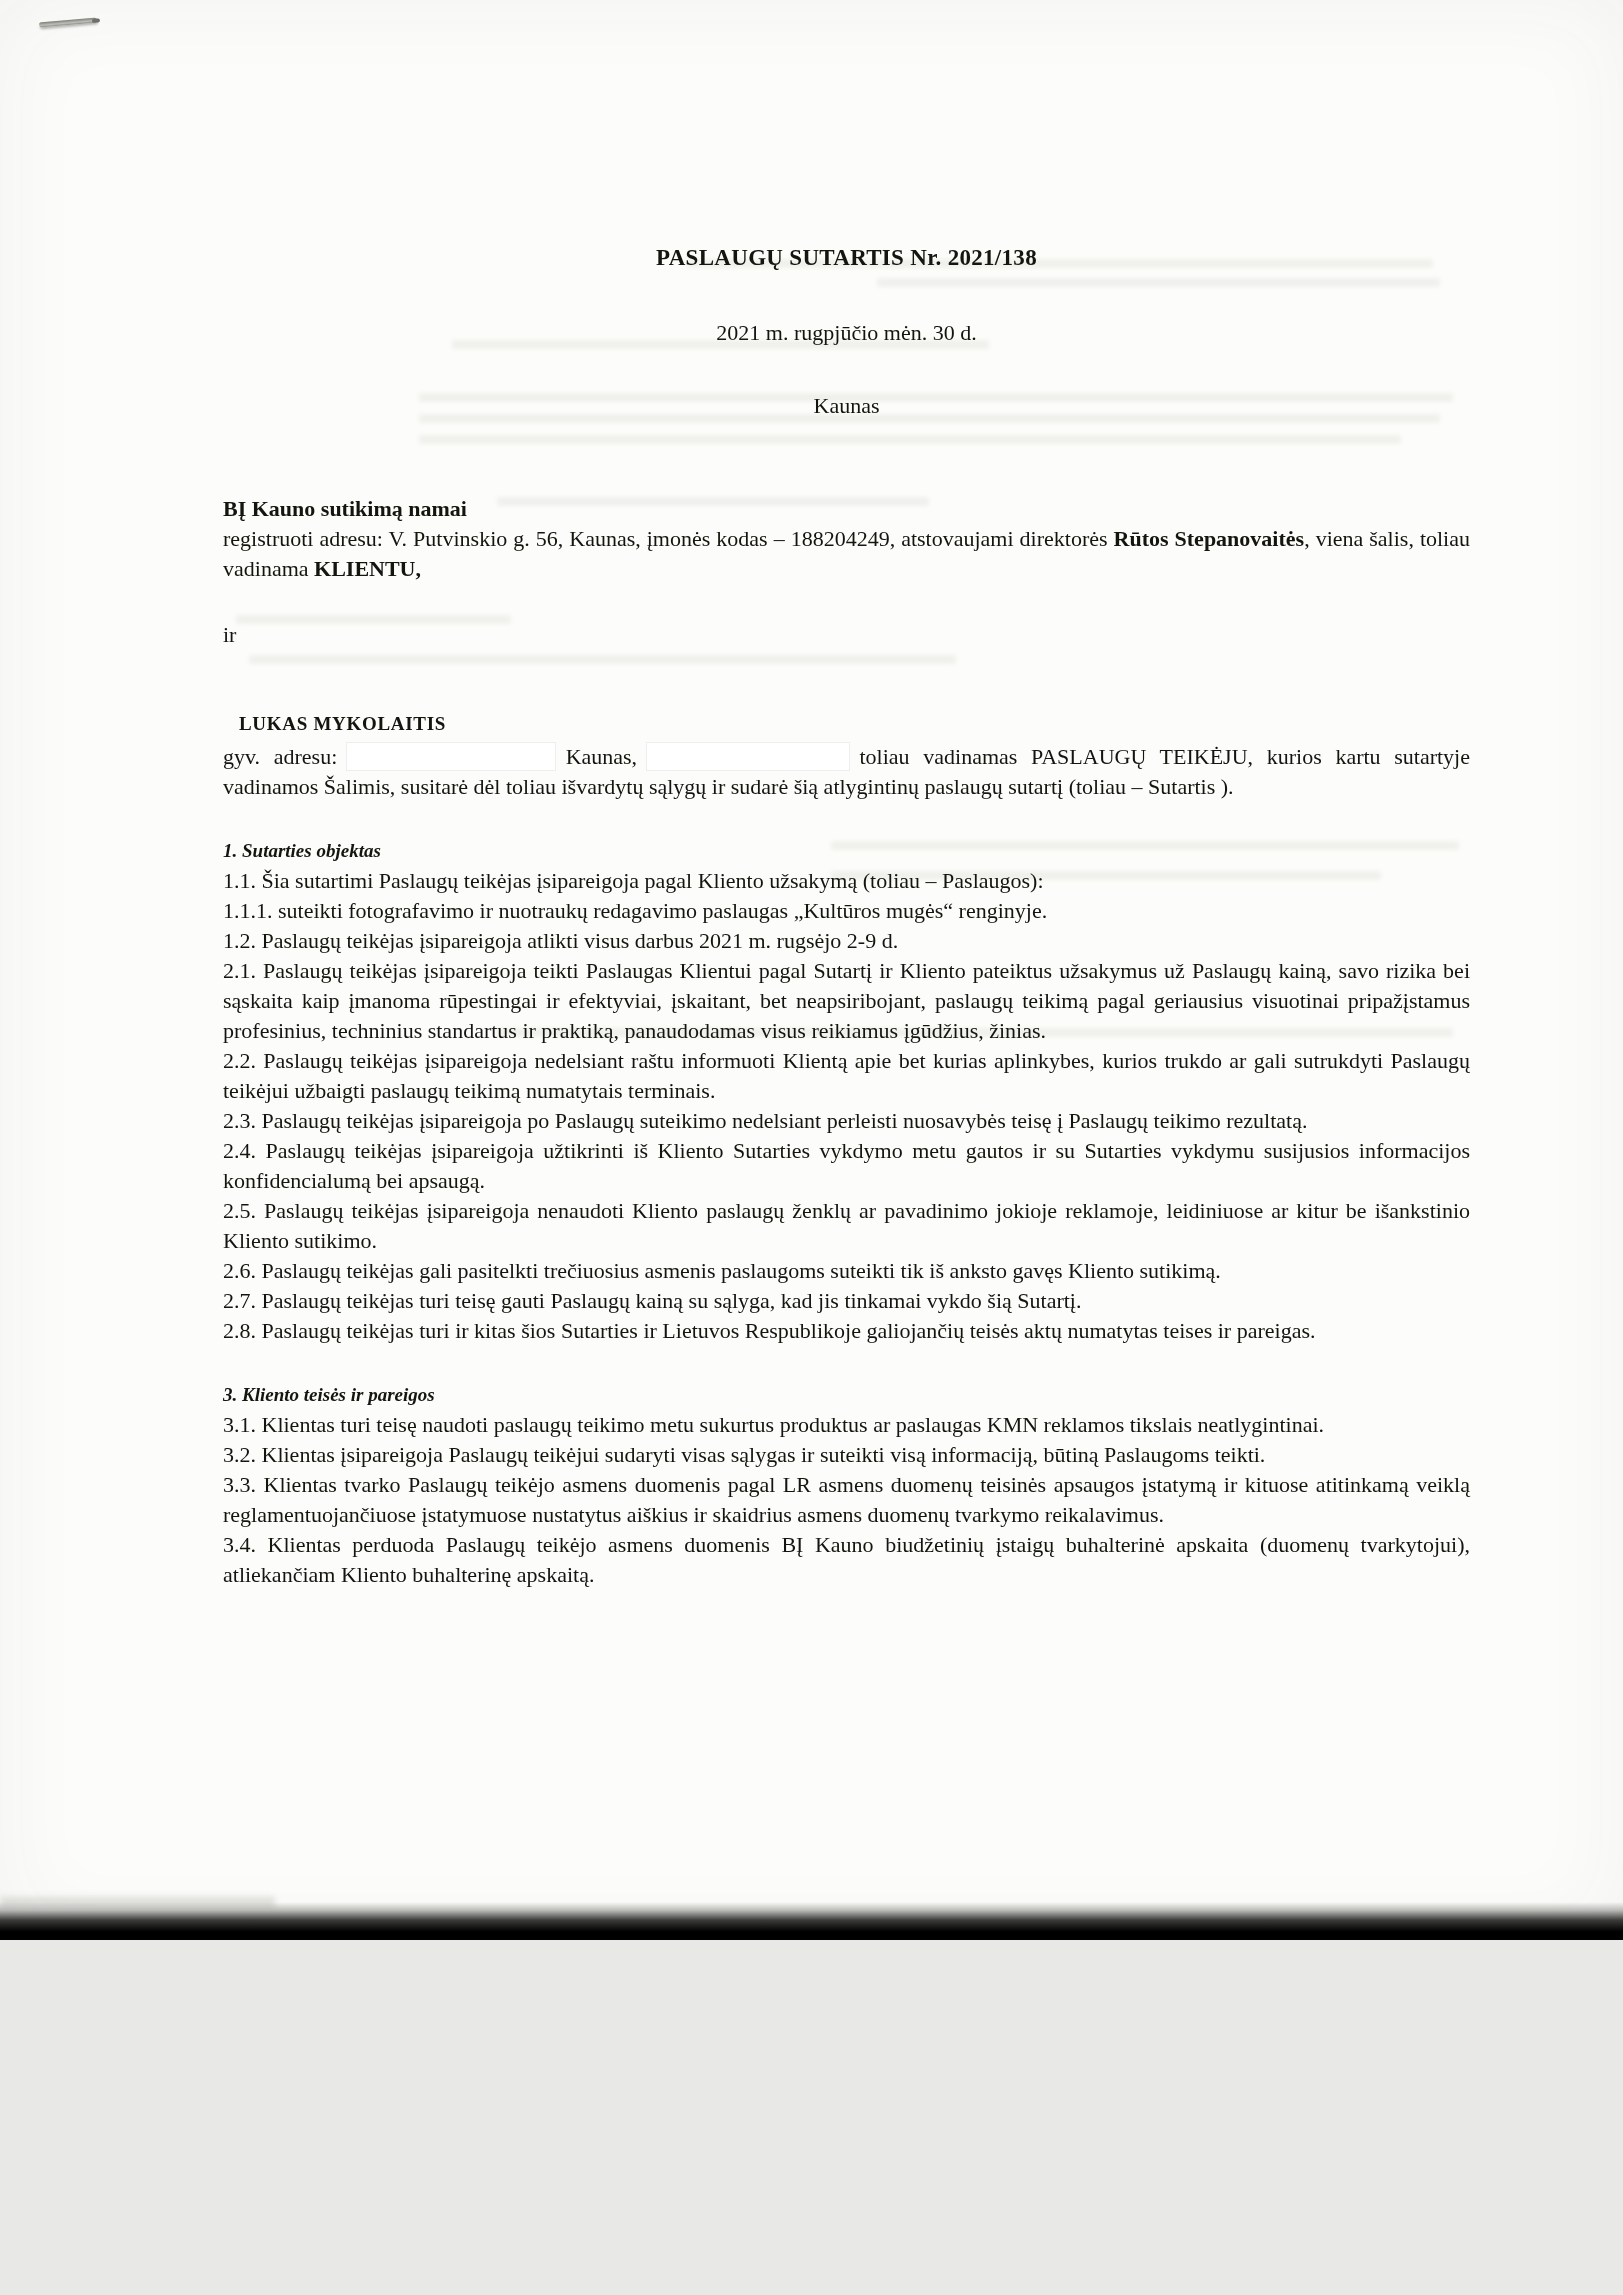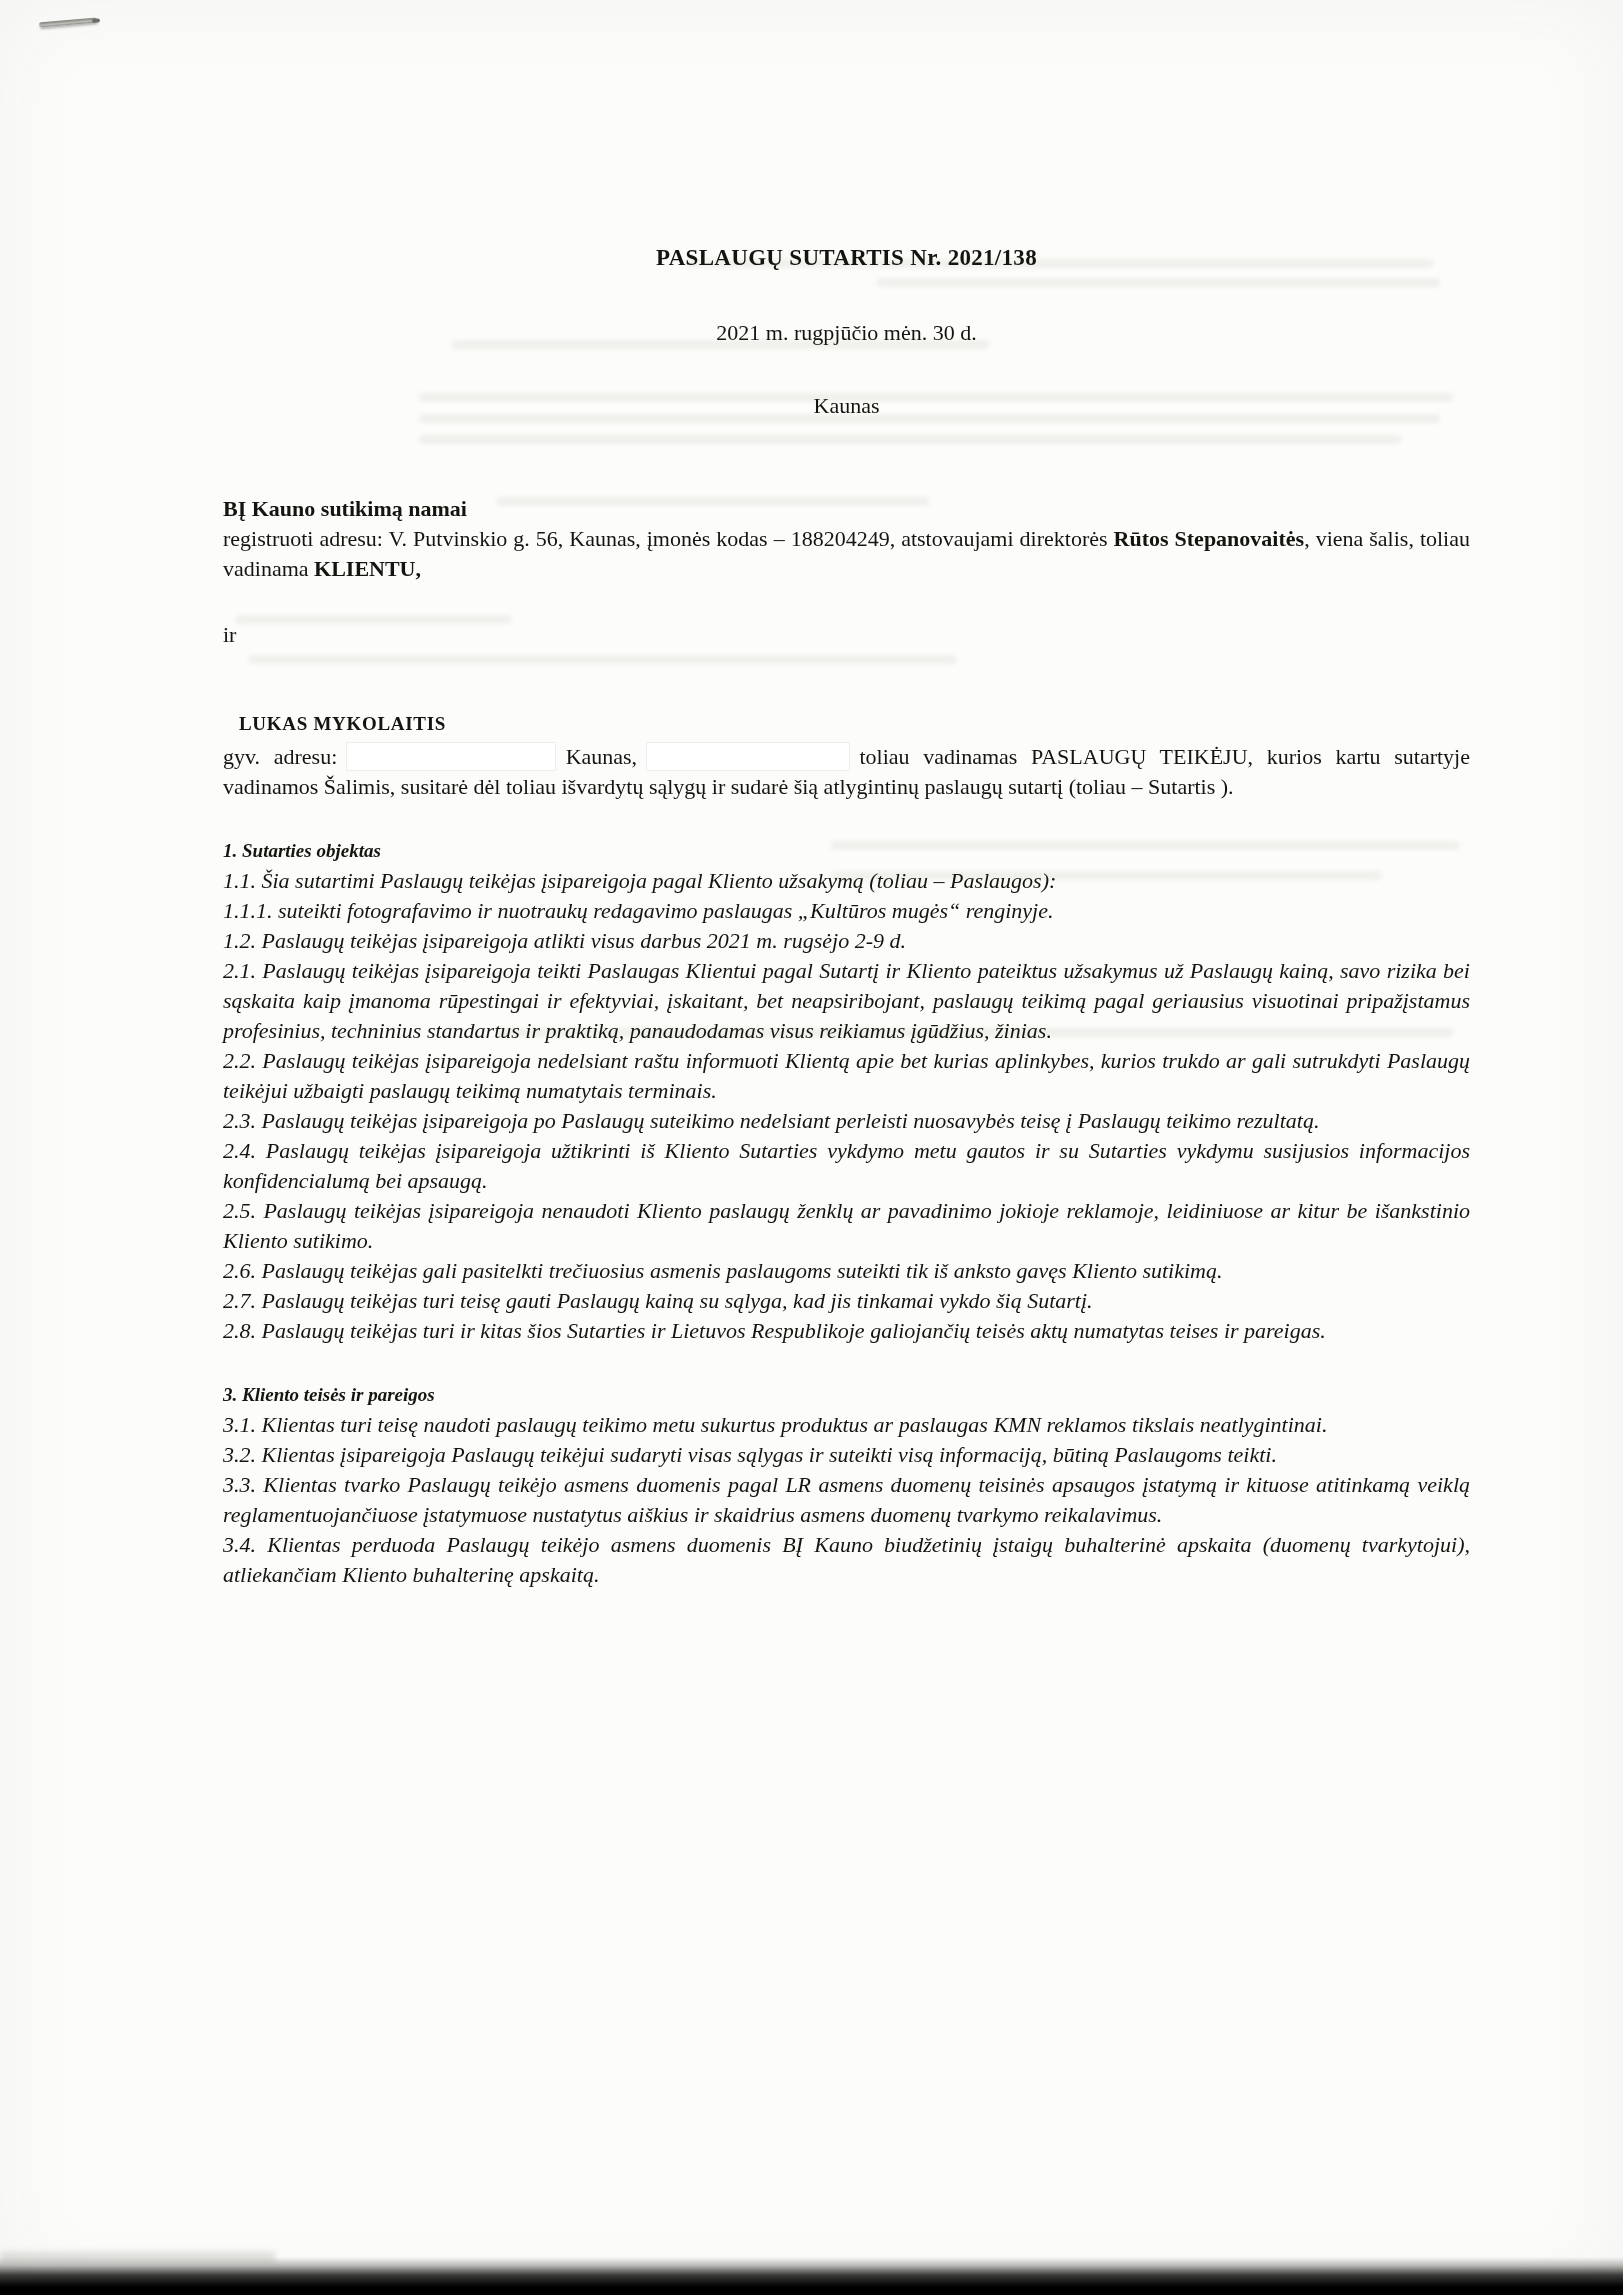--- a/index.html
+++ b/index.html
@@ -1,18 +1,18 @@
 <!DOCTYPE html>
 <html style="font-size:10.5px"><head>
 <meta charset="utf-8">
 <style>
   html,body { margin:0; padding:0; background:#e8e8e6; }
   .page {
     position:relative;
-    width:1623px; height:2295px;
+    width:1623px; height:1940px;
     margin:0 auto;
     background:#fcfcfa;
     box-shadow: inset 0 0 92px rgba(60,60,55,0.05);
     overflow:hidden;
     font-family:"Liberation Serif", serif;
     color:#15150f;
   }
 
   
   .staple {
@@ -85,21 +85,21 @@
     margin:0 9.2px;
   }
   .redaction.r1 { width:208px; }
   .redaction.r2 { width:202px; }
 
   .section-heading {
     margin:34px 0 0 0;
     font-size:19px; line-height:30px;
     font-weight:bold; font-style:italic;
   }
-  .clause { margin:0; text-align:justify;font-style:italic; }
+  .clause { margin:0; text-align:justify; }
 </style>
 </head>
 <body>
 
 <div class="page">
 
   <div class="staple"></div>
 
   <div class="ghost" style="left:687px; top:259px; width:746px;"></div>
   <div class="ghost" style="left:877px; top:278px; width:563px;"></div>

